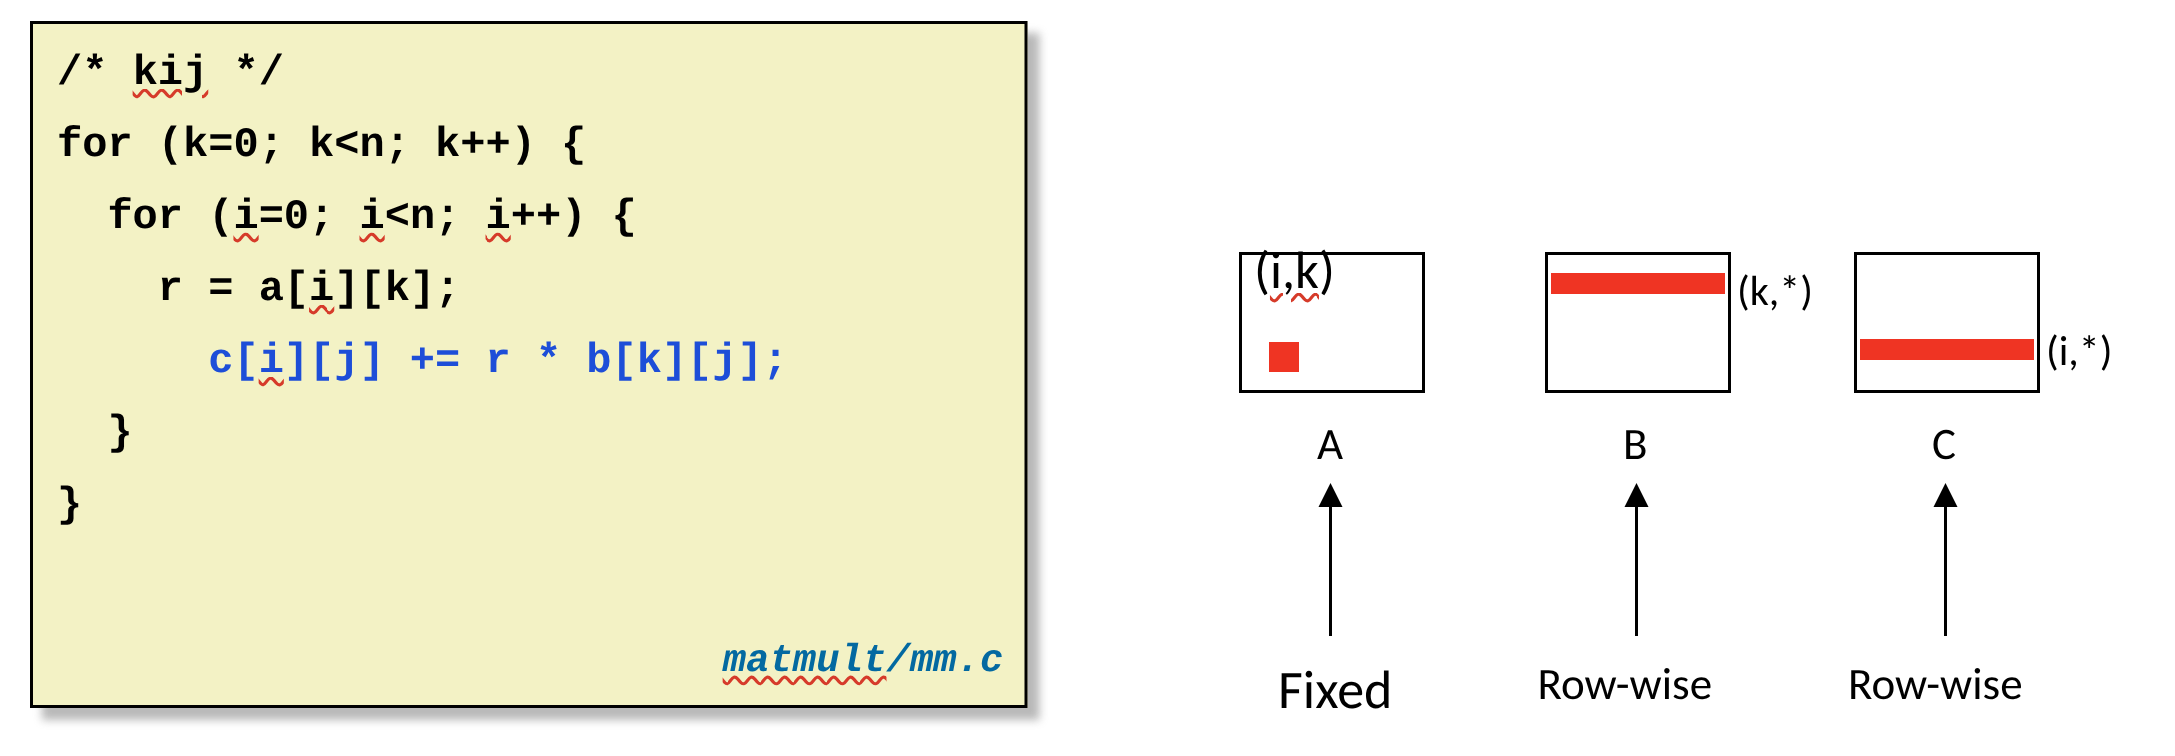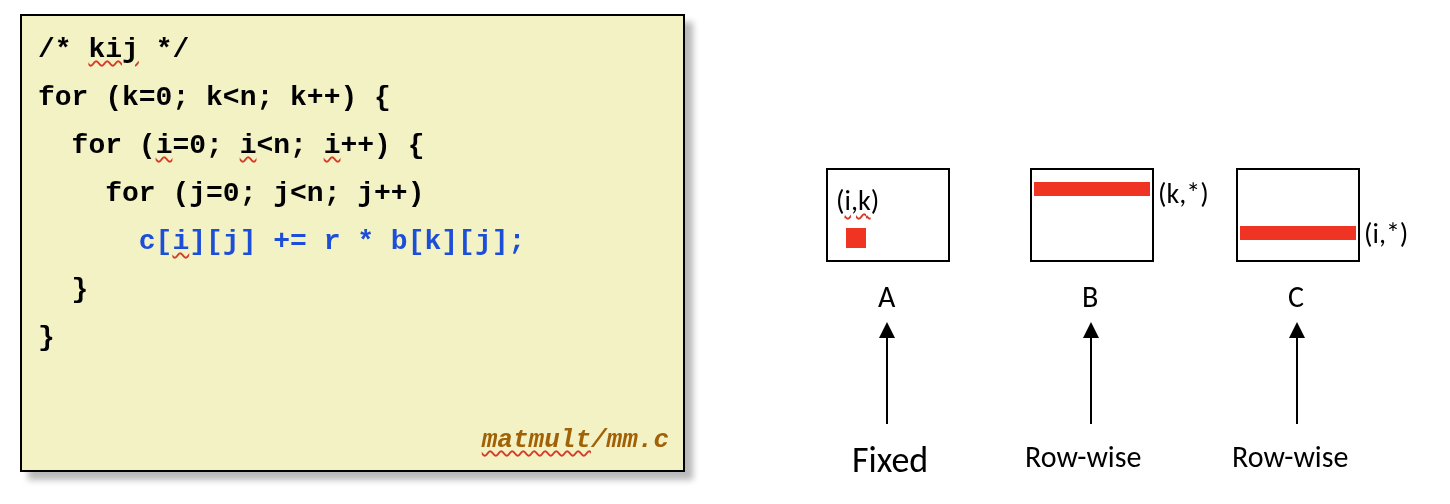--- a/index.html
+++ b/index.html
@@ -46,21 +46,21 @@
   }
   .code-red { color: #1d4ed8; }
   .filetag {
     position: absolute;
     right: 14px;
     bottom: 6px;
     font-family: "Courier New", monospace;
     font-weight: bold;
     font-style: italic;
     font-size: 26px;
-    color: #a16207;
+    color: #0369a1;
     margin-left: 46px;
   }
   .squig {
     text-decoration: underline wavy #d63b2a;
     text-decoration-thickness: 1.5px;
     text-underline-offset: 3px;
   }
 
   
   .inner-loop-label {
@@ -106,22 +106,22 @@
     left: 2px;
     right: 2px;
     top: 56px;
     height: 14px;
     background: #ef3423;
   }
 
   .ik-label {
     position: absolute;
     left: 836px;
-    top: 183px;
-    font-size: 28px;
+    top: 160px;
+    font-size: 35px;
     text-align: right;
   }
   .ks-label {
     position: absolute;
     left: 1158px;
     top: 176px;
     font-size: 28px;
   }
   .is-label {
     position: absolute;
@@ -164,21 +164,21 @@
 </head>
 <body>
 
 <div class="stage">
 
   <div class="codebox-shadow"></div>
   <div class="codebox">
     <div><span>/* </span><span class="squig">kij</span><span> */</span></div>
     <div><span>for (k=0; k&lt;n; k++) {</span></div>
     <div style="white-space:pre;"><span>  for (</span><span class="squig">i</span><span>=0; </span><span class="squig">i</span><span>&lt;n; </span><span class="squig">i</span><span>++) {</span></div>
-    <div style="white-space:pre;"><span>    for (j=0; j&lt;n; j++)</span></div>
+    <div style="white-space:pre;"><span>    r = a[</span><span class="squig">i</span><span>][k];</span></div>
     <div class="code-red" style="white-space:pre;"><span>      c[</span><span class="squig">i</span><span>][j] += r * b[k][j];</span></div>
     <div style="white-space:pre;"><span>  }</span></div>
     <div><span>}</span></div>
     <div class="filetag"><span class="squig">matmult</span><span>/mm.c</span></div>
   </div>
 
 
   <div class="matbox matA">
     <div class="elemA"></div>
   </div>

